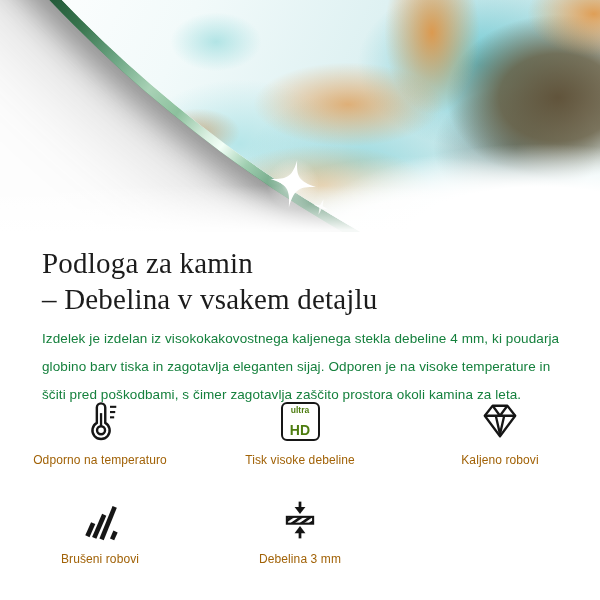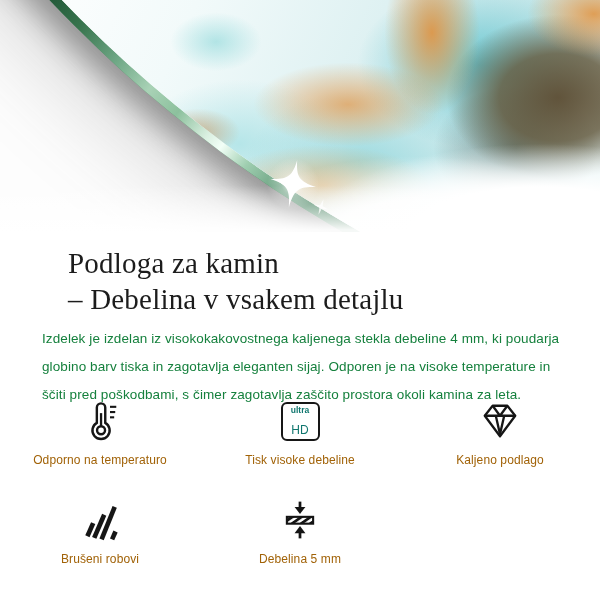--- a/index.html
+++ b/index.html
@@ -36,35 +36,35 @@
       radial-gradient(ellipse 145px 92px at 40% 62%, rgba(176,228,231,.9) 0%, rgba(176,228,231,0) 70%),
       radial-gradient(ellipse 65px 42px at 36% 18%, rgba(118,208,210,.5) 0%, rgba(118,208,210,0) 70%),
       linear-gradient(115deg,#ffffff 0%,#f2fafa 28%,#def1f2 55%,#cdeaec 76%,#e7f5f6 100%);}
   .hero-fade{position:absolute;left:0;top:0;width:600px;height:232px;pointer-events:none;
              background:linear-gradient(to bottom, rgba(255,255,255,0) 80%, rgba(255,255,255,.95) 99%);}
   .sparkle{position:absolute;left:265px;top:156px;width:56px;height:56px;transform:rotate(10deg);}
   .sparkle-sm{position:absolute;left:312px;top:198px;width:18px;height:18px;opacity:.75;transform:rotate(18deg);}
 
   
   .title{position:absolute;left:42px;top:226px;font-family:"Liberation Serif",serif;
-         font-size:29px;line-height:36px;color:#1c1c1c;font-weight:400;letter-spacing:.2px;margin-left:26px;}
+         font-size:29px;line-height:36px;color:#1c1c1c;font-weight:400;letter-spacing:.2px;}
   .desc{position:absolute;left:42px;top:311px;width:522px;font-size:13.5px;line-height:28px;
         color:#15803d;letter-spacing:.1px;}
 
   
   .features{position:absolute;left:0;top:398px;width:600px;display:grid;
             grid-template-columns:repeat(3,1fr);row-gap:30px;}
   .feature{display:flex;flex-direction:column;align-items:center;}
   .ficon{height:46px;display:flex;align-items:center;justify-content:center;}
   .flabel{margin-top:9px;font-size:12px;color:#a16207;letter-spacing:.1px;}
   svg.ic{display:block;}
   .uhd-box{width:35px;height:35px;border:2.5px solid #161616;border-radius:6px;
-           display:flex;flex-direction:column;align-items:center;justify-content:center;color:#0f766e;}
+           display:flex;flex-direction:column;align-items:center;justify-content:center;color:#4d7c0f;}
   .uhd-top{font-size:8.5px;font-weight:600;line-height:9px;}
-  .uhd-bot{font-size:12px;font-weight:400;line-height:14px;letter-spacing:.2px;margin-top:8px;}
+  .uhd-bot{font-size:14px;font-weight:700;line-height:14px;letter-spacing:.2px;margin-top:8px;}
 </style>
 </head>
 <body>
 
 <div class="page">
 
   <div class="hero">
     <div class="glass-edge">
       <div class="edge-paint"></div>
     </div>
@@ -123,21 +123,21 @@
     </div>
 
 
     <div class="feature">
       <div class="ficon">
         <svg class="ic" width="42" height="42" viewBox="0 0 40 40" fill="none" stroke="#161616" stroke-width="2.2" stroke-linejoin="round">
           <path d="M5.5,15 L13,5.5 H27 L34.5,15 L20,34.5 Z"></path>
           <path d="M5.5,15 H34.5 M13,5.5 L20,15 L27,5.5 M16,15 L20,32.5 M24,15 L20,32.5"></path>
         </svg>
       </div>
-      <div class="flabel">Kaljeno podlago</div>
+      <div class="flabel">Kaljeno robovi</div>
     </div>
 
     <div class="feature">
       <div class="ficon">
         <svg class="ic" width="42" height="42" viewBox="0 0 40 40" stroke="#161616" stroke-width="4.4">
           <line x1="8" y1="35.5" x2="13.5" y2="23"></line>
           <line x1="14.5" y1="37" x2="24" y2="15"></line>
           <line x1="21.5" y1="38.5" x2="34" y2="7.5"></line>
           <line x1="31.5" y1="38.5" x2="34.8" y2="31"></line>
         </svg>
@@ -153,17 +153,17 @@
               <rect width="2.6" height="5" fill="#141414"></rect>
             </pattern>
           </defs>
           <rect x="7.5" y="17" width="25" height="6.5" fill="url(#hatch)" stroke="#141414" stroke-width="2"></rect>
           <line x1="20" y1="2.5" x2="20" y2="8" stroke="#141414" stroke-width="2.6"></line>
           <polygon points="14.8,7.5 25.2,7.5 20,14.2" fill="#141414"></polygon>
           <line x1="20" y1="37.5" x2="20" y2="32" stroke="#141414" stroke-width="2.6"></line>
           <polygon points="14.8,32.5 25.2,32.5 20,25.8" fill="#141414"></polygon>
         </svg>
       </div>
-      <div class="flabel">Debelina 5 mm</div>
+      <div class="flabel">Debelina 3 mm</div>
     </div>
 
   </div>
 </div>
 
 </body></html>

